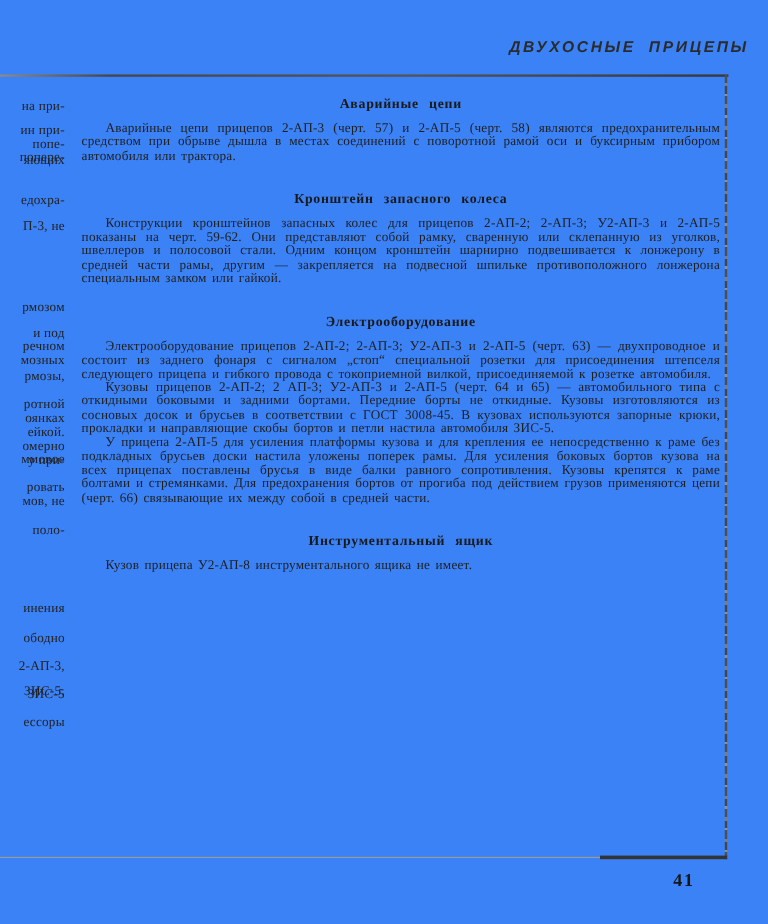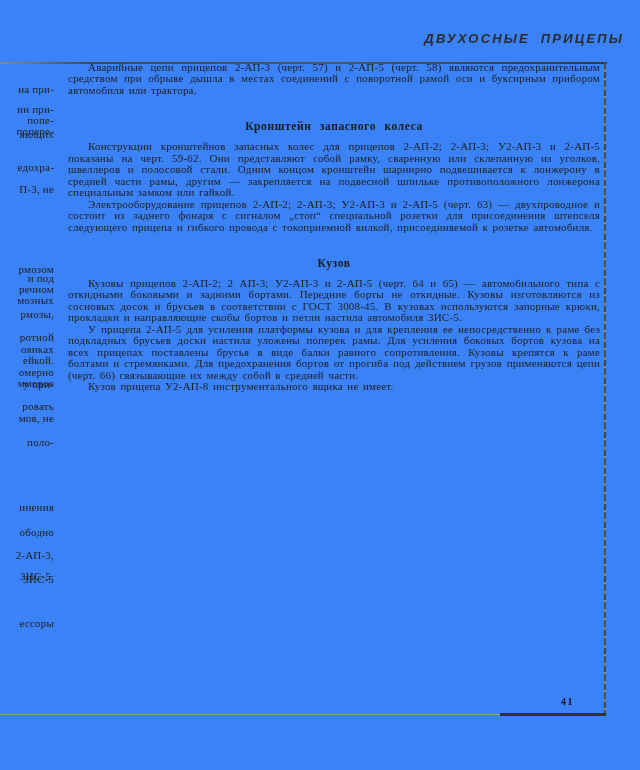--- a/index.html
+++ b/index.html
@@ -52,22 +52,22 @@
     margin:24px 0 9px 0;color:#1a1a1a;
   }
   .section-heading:first-child{margin-top:19px;}
   .para{
     font-size:11px;line-height:11.45px;
     text-align:justify;text-indent:20px;
     letter-spacing:0.2px;word-spacing:1.5px;
     margin:0;color:#1f1f1f;
   }
   .page-number{
-    position:absolute;top:696px;left:561px;
-    font-weight:bold;font-size:10px;letter-spacing:1.5px;
+    position:absolute;top:726px;left:561px;
+    font-weight:bold;font-size:15px;letter-spacing:1.5px;
     color:#151515;
   }
 </style>
 </head>
 <body>
 
 <div class="page">
 
   <div class="running-head">ДВУХОСНЫЕ ПРИЦЕПЫ</div>
 
@@ -77,48 +77,50 @@
   <div class="rule-bottom-right"></div>
 
   <div class="margin-col">
       <div class="margin-fragment" style="top: 84px;">на при-</div>
       <div class="margin-fragment" style="top: 104px;">ин при-</div>
       <div class="margin-fragment" style="top: 115px;">попе-</div>
       <div class="margin-fragment" style="top: 126px;">попере-</div>
       <div class="margin-fragment" style="top: 129px;">яющих</div>
       <div class="margin-fragment" style="top: 162px;">едохра-</div>
       <div class="margin-fragment" style="top: 184px;">П-3, не</div>
-      <div class="margin-fragment" style="top: 264px;">рмозом</div>
+      <div class="margin-fragment" style="top: 251px;">рмозом</div>
       <div class="margin-fragment" style="top: 273px;">и под</div>
       <div class="margin-fragment" style="top: 284px;">речном</div>
       <div class="margin-fragment" style="top: 295px;">мозных</div>
       <div class="margin-fragment" style="top: 309px;">рмозы,</div>
       <div class="margin-fragment" style="top: 332px;">ротной</div>
       <div class="margin-fragment" style="top: 344px;">оянках</div>
       <div class="margin-fragment" style="top: 355px;">ейкой.</div>
       <div class="margin-fragment" style="top: 367px;">омерно</div>
       <div class="margin-fragment" style="top: 379px;">у при-</div>
       <div class="margin-fragment" style="top: 378px;">ммовое</div>
       <div class="margin-fragment" style="top: 401px;">ровать</div>
       <div class="margin-fragment" style="top: 413px;">мов, не</div>
       <div class="margin-fragment" style="top: 437px;">поло-</div>
       <div class="margin-fragment" style="top: 502px;">инения</div>
       <div class="margin-fragment" style="top: 527px;">ободно</div>
       <div class="margin-fragment" style="top: 539px; margin-top: 32px;">ЗИС-5.</div>
       <div class="margin-fragment" style="top: 550px;">2-АП-3,</div>
       <div class="margin-fragment" style="top: 574px;">ЗИС-5</div>
-      <div class="margin-fragment" style="top: 618px;">ессоры</div>
+      <div class="margin-fragment" style="top: 597px;">ессоры</div>
     </div>
 
   <div class="content">
+      <div class="section-heading">Аварийные цепи</div>
       <p class="para">Аварийные цепи прицепов 2-АП-3 (черт. 57) и 2-АП-5 (черт. 58) являются предохранительным средством при обрыве дышла в местах соединений с поворотной рамой оси и буксирным прибором автомобиля или трактора.</p>
       <div class="section-heading">Кронштейн запасного колеса</div>
       <p class="para">Конструкции кронштейнов запасных колес для прицепов 2-АП-2; 2-АП-3; У2-АП-3 и 2-АП-5 показаны на черт. 59-62. Они представляют собой рамку, сваренную или склепанную из уголков, швеллеров и полосовой стали. Одним концом кронштейн шарнирно подвешивается к лонжерону в средней части рамы, другим — закрепляется на подвесной шпильке противоположного лонжерона специальным замком или гайкой.</p>
+      <div class="section-heading">Электрооборудование</div>
       <p class="para">Электрооборудование прицепов 2-АП-2; 2-АП-3; У2-АП-3 и 2-АП-5 (черт. 63) — двухпроводное и состоит из заднего фонаря с сигналом „стоп“ специальной розетки для присоединения штепселя следующего прицепа и гибкого провода с токоприемной вилкой, присоединяемой к розетке автомобиля.</p>
-      <div class="section-heading">Кузов</div>
       <p class="para">Кузовы прицепов 2-АП-2; 2 АП-3; У2-АП-3 и 2-АП-5 (черт. 64 и 65) — автомобильного типа с откидными боковыми и задними бортами. Передние борты не откидные. Кузовы изготовляются из сосновых досок и брусьев в соответствии с ГОСТ 3008-45. В кузовах используются запорные крюки, прокладки и направляющие скобы бортов и петли настила автомобиля ЗИС-5.</p>
       <p class="para">У прицепа 2-АП-5 для усиления платформы кузова и для крепления ее непосредственно к раме без подкладных брусьев доски настила уложены поперек рамы. Для усиления боковых бортов кузова на всех прицепах поставлены брусья в виде балки равного сопротивления. Кузовы крепятся к раме болтами и стремянками. Для предохранения бортов от прогиба под действием грузов применяются цепи (черт. 66) связывающие их между собой в средней части.</p>
+      <div class="section-heading">Инструментальный ящик</div>
       <p class="para">Кузов прицепа У2-АП-8 инструментального ящика не имеет.</p>
     </div>
 
   <div class="page-number">41</div>
 
 </div>
 
 </body></html>

